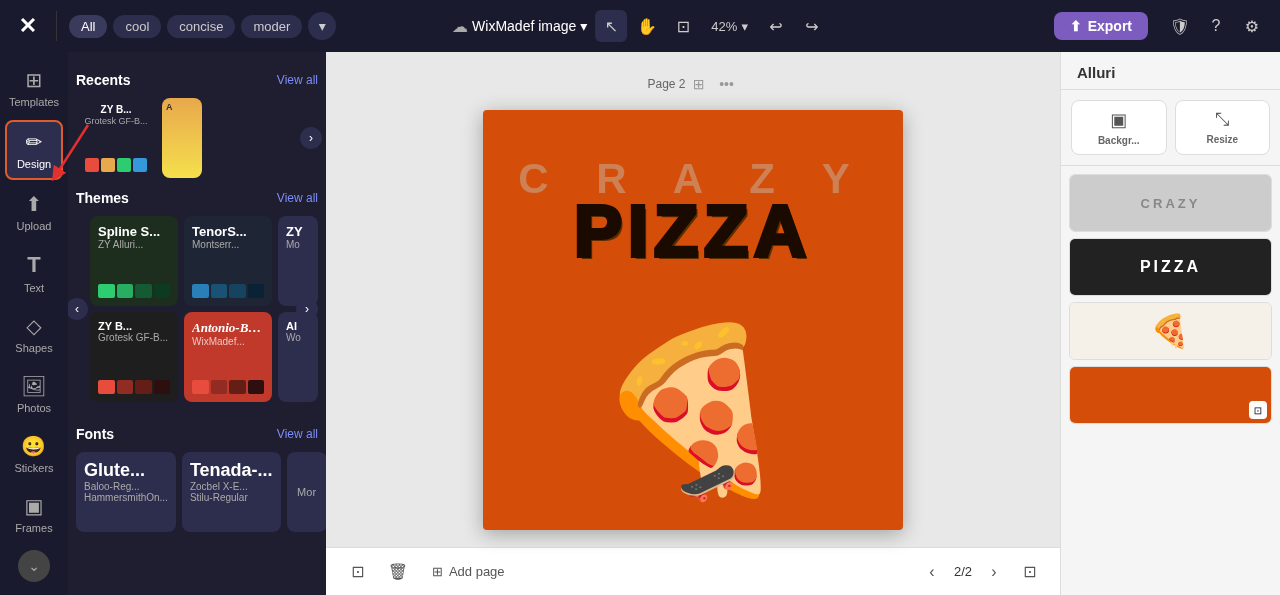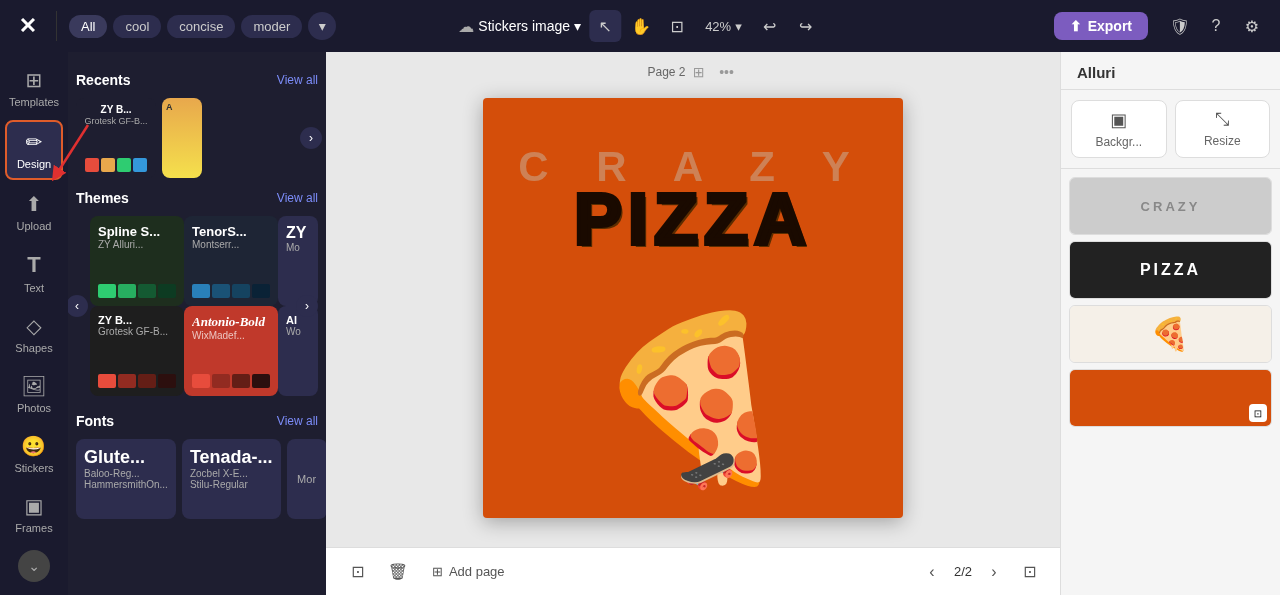--- a/index.html
+++ b/index.html
@@ -45,41 +45,41 @@
     .view-all-btn { color: #7c8cf8; font-size: 12px; cursor: pointer; background: none; border: none; }
 
     
     .recents-grid { display: flex; gap: 6px; margin-bottom: 12px; position: relative; }
     .recent-card { width: 80px; height: 80px; border-radius: 8px; overflow: hidden; flex-shrink: 0; cursor: pointer; background: #333; }
     .recent-card-1 { background: linear-gradient(135deg, #1a1a2e, #2d2d4e); display: flex; flex-direction: column; align-items: center; justify-content: center; }
     .recent-card-2 { background: #f5f0e8; display: flex; flex-direction: column; align-items: center; justify-content: center; }
     .carousel-btn { position: absolute; right: -4px; top: 50%; transform: translateY(-50%); background: #2d2d4e; color: white; border: none; border-radius: 50%; width: 22px; height: 22px; display: flex; align-items: center; justify-content: center; cursor: pointer; font-size: 12px; z-index: 10; }
 
     
-    .themes-grid { display: grid; grid-template-columns: 1fr 1fr 40px; margin-bottom: 17px; position: relative; }
+    .themes-grid { display: grid; grid-template-columns: 1fr 1fr 40px; gap: 6px; margin-bottom: 24px; position: relative; }
     .theme-card { border-radius: 8px; overflow: hidden; cursor: pointer; background: #2d2d4e; min-height: 90px; }
     .theme-card-inner { padding: 8px; height: 100%; display: flex; flex-direction: column; }
     .theme-font-name { font-size: 13px; font-weight: bold; color: white; white-space: nowrap; overflow: hidden; text-overflow: ellipsis; }
     .theme-sub { font-size: 10px; color: #aaa; white-space: nowrap; overflow: hidden; text-overflow: ellipsis; }
     .color-swatches { display: flex; margin-top: auto; gap: 2px; padding-top: 6px; }
     .swatch { height: 14px; flex: 1; border-radius: 2px; }
     .theme-card-antonio { background: #c0392b; }
     .theme-card-antonio .theme-font-name { color: white; font-family: Georgia, serif; font-style: italic; }
     .prev-btn-themes { position: absolute; left: -10px; top: 50%; transform: translateY(-50%); background: #2d2d4e; color: white; border: none; border-radius: 50%; width: 22px; height: 22px; display: flex; align-items: center; justify-content: center; cursor: pointer; font-size: 12px; z-index: 10; }
 
     
     .fonts-grid { display: grid; grid-template-columns: 1fr 1fr 40px; gap: 6px; }
     .font-card { background: #2d2d4e; border-radius: 8px; padding: 8px; cursor: pointer; min-height: 80px; display: flex; flex-direction: column; }
     .font-big { font-size: 18px; font-weight: bold; color: white; white-space: nowrap; overflow: hidden; text-overflow: ellipsis; }
     .font-small { font-size: 10px; color: #aaa; white-space: nowrap; overflow: hidden; text-overflow: ellipsis; }
     .font-more-btn { background: #2d2d4e; border-radius: 8px; display: flex; align-items: center; justify-content: center; color: #aaa; font-size: 11px; cursor: pointer; border: none; flex-direction: column; gap: 2px; }
 
     
     .canvas-area { flex: 1; background: #e8e8e8; position: relative; overflow: auto; display: flex; flex-direction: column; }
-    .canvas-page-label { text-align: center; color: #666; font-size: 12px; padding: 8px 0 4px 0; display: flex; align-items: center; justify-content: center; gap: 1px; }
+    .canvas-page-label { text-align: center; color: #666; font-size: 12px; padding: 20px 0 4px 0; display: flex; align-items: center; justify-content: center; gap: 1px; }
     .page-actions { display: flex; gap: 4px; }
     .page-action-btn { background: transparent; border: none; color: #999; width: 24px; height: 24px; border-radius: 4px; display: flex; align-items: center; justify-content: center; cursor: pointer; font-size: 14px; }
     .canvas-container { display: flex; justify-content: center; padding: 10px 20px; flex: 1; }
     .canvas { width: 420px; height: 420px; background: #d44e0a; border-radius: 4px; position: relative; overflow: hidden; display: flex; align-items: center; justify-content: center; box-shadow: 0 4px 20px rgba(0,0,0,0.3); }
     .crazy-text { font-size: 42px; font-weight: 900; color: rgba(200,180,160,0.5); letter-spacing: 18px; text-transform: uppercase; font-family: Impact, 'Arial Narrow', sans-serif; position: absolute; top: 45px; left: 0; right: 0; text-align: center; }
     .pizza-text { font-size: 72px; font-weight: 900; color: #1a0a00; text-transform: uppercase; font-family: Impact, 'Arial Narrow', sans-serif; position: absolute; top: 80px; left: 0; right: 0; text-align: center; -webkit-text-stroke: 4px #1a0a00; text-shadow: 3px 3px 0 #5c2d00; letter-spacing: 6px; }
 
     
     .canvas-bottom-bar { height: 48px; background: white; border-top: 1px solid #ddd; display: flex; align-items: center; padding: 0 16px; gap: 8px; flex-shrink: 0; }
     .bottom-tool-btn { background: transparent; border: none; color: #555; width: 32px; height: 32px; border-radius: 6px; display: flex; align-items: center; justify-content: center; cursor: pointer; font-size: 16px; }
@@ -89,21 +89,21 @@
     .page-nav-btn { background: transparent; border: none; color: #555; width: 28px; height: 28px; border-radius: 6px; display: flex; align-items: center; justify-content: center; cursor: pointer; font-size: 16px; }
     .page-indicator { font-size: 13px; color: #333; }
     .fit-btn { background: transparent; border: none; color: #555; width: 28px; height: 28px; border-radius: 6px; display: flex; align-items: center; justify-content: center; cursor: pointer; font-size: 16px; }
 
     
     .right-panel { width: 220px; background: #f5f5f5; flex-shrink: 0; display: flex; flex-direction: column; border-left: 1px solid #ddd; }
     .right-panel-header { padding: 12px 16px 8px; font-size: 15px; font-weight: 600; color: #333; border-bottom: 1px solid #ddd; }
     .right-panel-tools { display: flex; gap: 8px; padding: 10px; border-bottom: 1px solid #ddd; }
     .r-tool-btn { display: flex; flex-direction: column; align-items: center; gap: 4px; padding: 8px; border-radius: 8px; background: white; border: 1px solid #ddd; cursor: pointer; flex: 1; }
     .r-tool-icon { font-size: 18px; color: #555; }
-    .r-tool-label { font-size: 12px; color: #666; }
+    .r-tool-label { font-size: 10px; color: #666; font-weight: bold; }
     .layers-list { flex: 1; overflow-y: auto; padding: 8px; display: flex; flex-direction: column; gap: 6px; }
     .layer-item { border-radius: 6px; overflow: hidden; cursor: pointer; border: 1px solid #ddd; background: white; }
     .layer-thumb { width: 100%; height: 56px; object-fit: cover; display: flex; align-items: center; justify-content: center; }
 
     
     ::-webkit-scrollbar { width: 4px; }
     ::-webkit-scrollbar-track { background: transparent; }
     ::-webkit-scrollbar-thumb { background: #444; border-radius: 2px; }
   </style>
 </head>
@@ -116,21 +116,21 @@
     <button class="filter-btn active">All</button>
     <button class="filter-btn">cool</button>
     <button class="filter-btn">concise</button>
     <button class="filter-btn">moder</button>
     <button class="filter-more-btn">▾</button>
   </div>
 
   <div class="header-center">
     <div class="doc-title-area">
       <span class="cloud-icon">☁</span>
-      <span style="color:white;font-size:14px;">Stickers image</span>
+      <span style="color:white;font-size:14px;">WixMadef image</span>
       <span>▾</span>
     </div>
     <div class="toolbar-group">
       <button class="tool-btn active">↖</button>
       <button class="tool-btn">✋</button>
       <button class="tool-btn">⊡</button>
       <button class="zoom-btn">
         <span>42%</span>
         <span>▾</span>
       </button>
@@ -247,21 +247,21 @@
               <div class="swatch" style="background:#2980b9;"></div>
               <div class="swatch" style="background:#1a5276;"></div>
               <div class="swatch" style="background:#154360;"></div>
               <div class="swatch" style="background:#0a2236;"></div>
             </div>
           </div>
         </div>
 
         <div class="theme-card" style="background:#2d2d4e;overflow:hidden;">
           <div class="theme-card-inner">
-            <div class="theme-font-name" style="font-size:16px;">ZY</div>
+            <div class="theme-font-name" style="font-size:13px;">ZY</div>
             <div class="theme-sub">Mo</div>
           </div>
         </div>
 
         <div class="theme-card" style="background:#1e1e1e;">
           <div class="theme-card-inner">
             <div class="theme-font-name" style="font-size:11px;">ZY B...</div>
             <div class="theme-sub">Grotesk GF-B...</div>
             <div class="color-swatches">
               <div class="swatch" style="background:#e74c3c;"></div>

